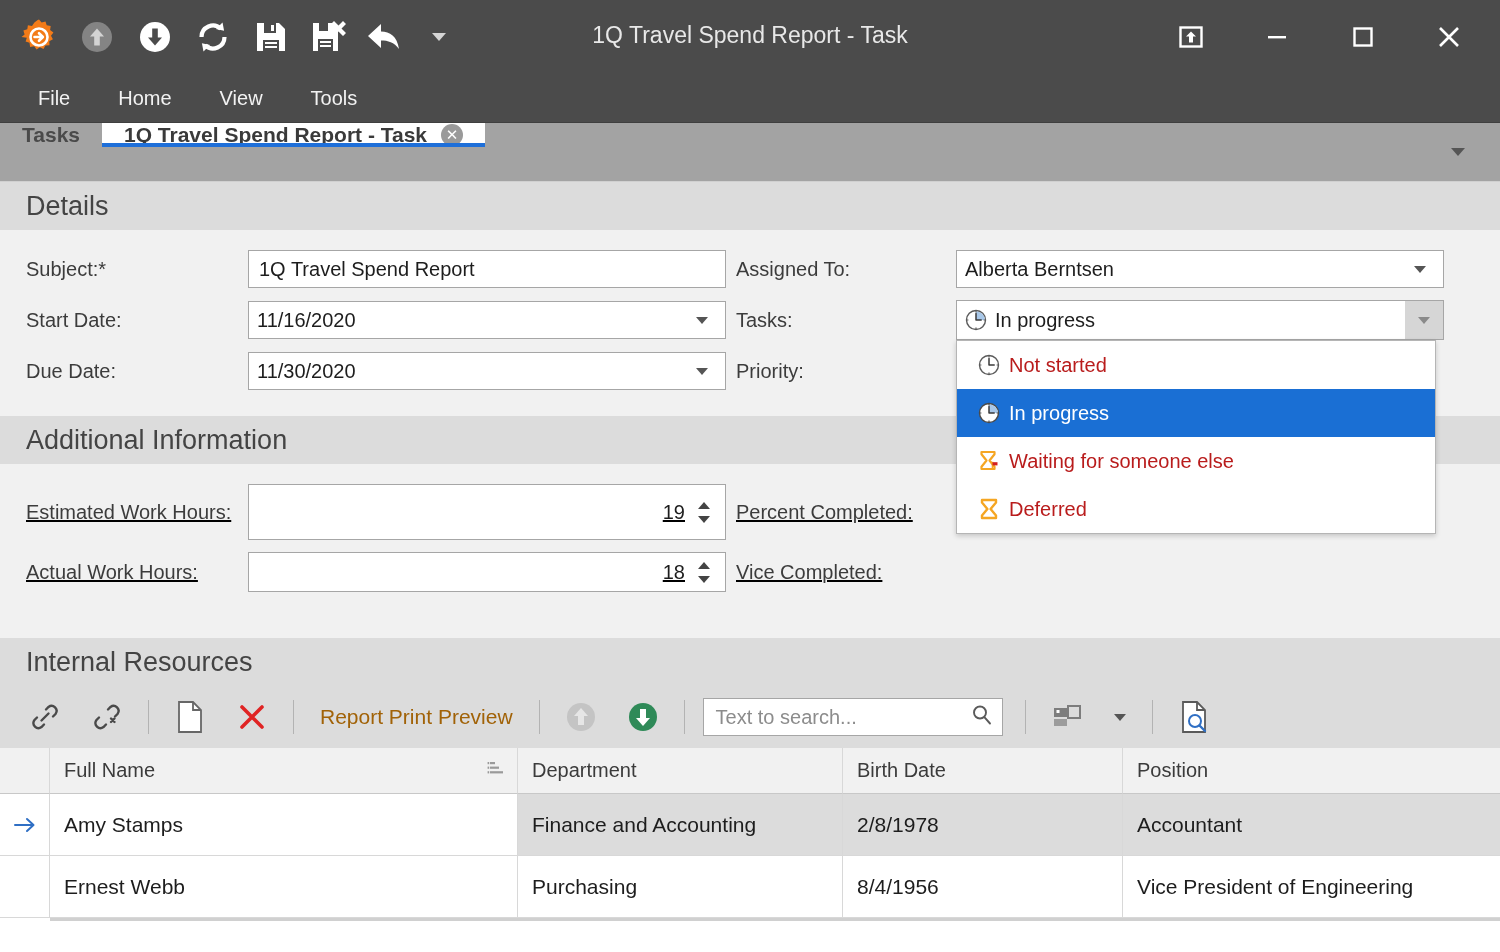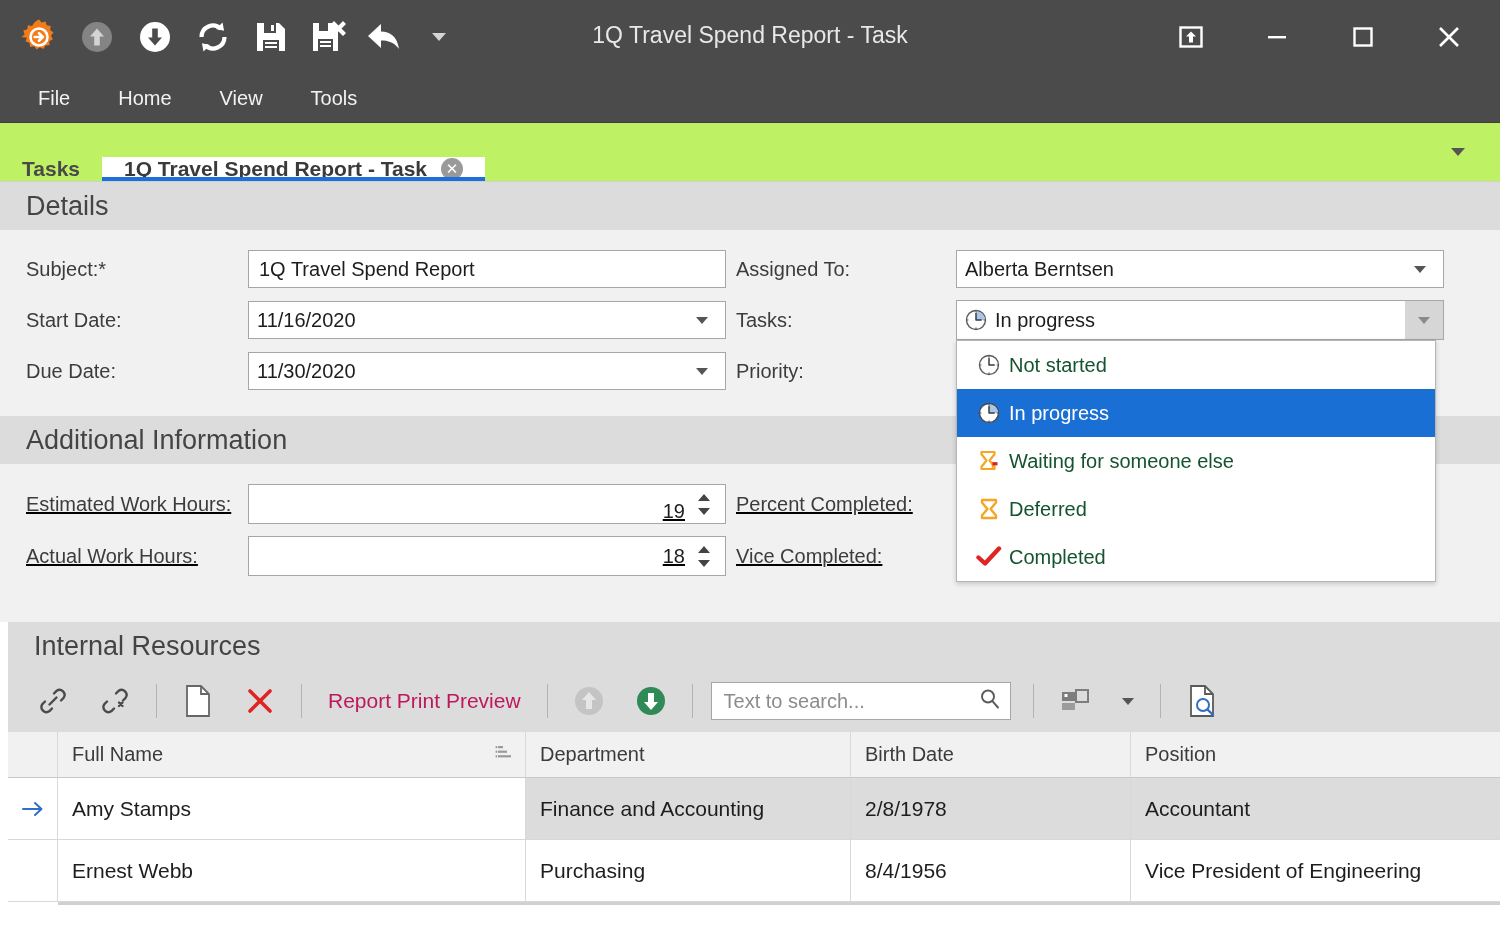--- a/index.html
+++ b/index.html
@@ -75,23 +75,23 @@
   .menu-item {
     color: #f2f2f2;
     font-size: 20px;
     padding: 6px 24px;
   }
 
   
   .tabbar {
     position: relative;
     height: 58px;
-    background: #bef264;
-    display: flex;
-    align-items: flex-end;
+    background: #a3a3a3;
+    display: flex;
+    align-items: flex-start;
     border-bottom: 1px solid #d0d0d0;
   }
   .doc-tab {
     display: flex;
     align-items: center;
     padding: 0 22px;
     font-size: 21px;
     font-weight: bold;
     color: #4a4a4a;
     position: relative;
@@ -258,35 +258,35 @@
     box-shadow: 0 2px 5px rgba(0,0,0,.18);
     z-index: 40;
     box-sizing: border-box;
   }
   .dd-item {
     height: 48px;
     display: flex;
     align-items: center;
     padding-left: 12px;
     font-size: 20px;
-    color: #14532d;
+    color: #b91c1c;
   }
   .dd-item.sel {
     background: #1a6fd4;
     color: #ffffff;
   }
   .dd-ico {
     width: 40px;
     display: flex;
     align-items: center;
     justify-content: center;
   }
 
   
-  .ir-wrap { background: #f1f1f1; margin-left: 8px; }
+  .ir-wrap { background: #f1f1f1; }
   .ir-toolbar {
     height: 62px;
     background: #dcdcdc;
     display: flex;
     align-items: center;
     padding-left: 14px;
   }
   .tb-btn {
     width: 62px;
     height: 52px;
@@ -295,21 +295,21 @@
     justify-content: center;
   }
   .tb-sep {
     width: 1px;
     height: 34px;
     background: #b3b3b3;
     margin: 0 10px;
   }
   .tb-text {
     font-size: 21px;
-    color: #be185d;
+    color: #a16207;
     padding: 0 16px;
     white-space: nowrap;
   }
   .searchbox {
     width: 300px;
     height: 38px;
     background: #ffffff;
     border: 1px solid #a6a6a6;
     display: flex;
     align-items: center;
@@ -573,28 +573,20 @@
 
         <div class="dd-item">
           <span class="dd-ico">
             <svg width="24" height="24" viewBox="0 0 24 24">
               <path d="M5 3h14v2.4l-5.4 6.6 5.4 6.6V21H5v-2.4l5.4-6.6L5 5.4z" fill="none" stroke="#f5a623" stroke-width="2.4" stroke-linejoin="round"></path>
             </svg>
           </span>
           <span>Deferred</span>
         </div>
 
-        <div class="dd-item">
-          <span class="dd-ico">
-            <svg width="26" height="24" viewBox="0 0 26 24">
-              <path d="M2.5 12.5l6.5 6L23 3.5" fill="none" stroke="#e02424" stroke-width="4.4" stroke-linecap="round" stroke-linejoin="round"></path>
-            </svg>
-          </span>
-          <span>Completed</span>
-        </div>
       </div>
     </div>
 
     <div class="lbl">Due Date:</div>
     <div class="field">
       <span class="val">11/30/2020</span>
       <span class="caret-btn">
           <span class="caret sm"></span>
         </span>
     </div>
@@ -603,21 +595,21 @@
   </div>
 </div>
 
 <div class="section-head">
   <span>Additional Information</span>
 </div>
 
 <div class="form-area" style="padding-bottom:46px;">
   <div class="form-grid" style="grid-template-columns:248px 478px 230px 488px;text-decoration:underline;">
     <div class="lbl">Estimated Work Hours:</div>
-    <div class="field" style="height:40px;align-items:flex-end;">
+    <div class="field" style="height:56px;">
       <span class="val num">19</span>
       <span class="spin">
         <span class="up"></span>
         <span class="dn"></span>
       </span>
     </div>
     <div class="lbl right-col">Percent Completed:</div>
     <div></div>
 
     <div class="lbl">Actual Work Hours:</div>

